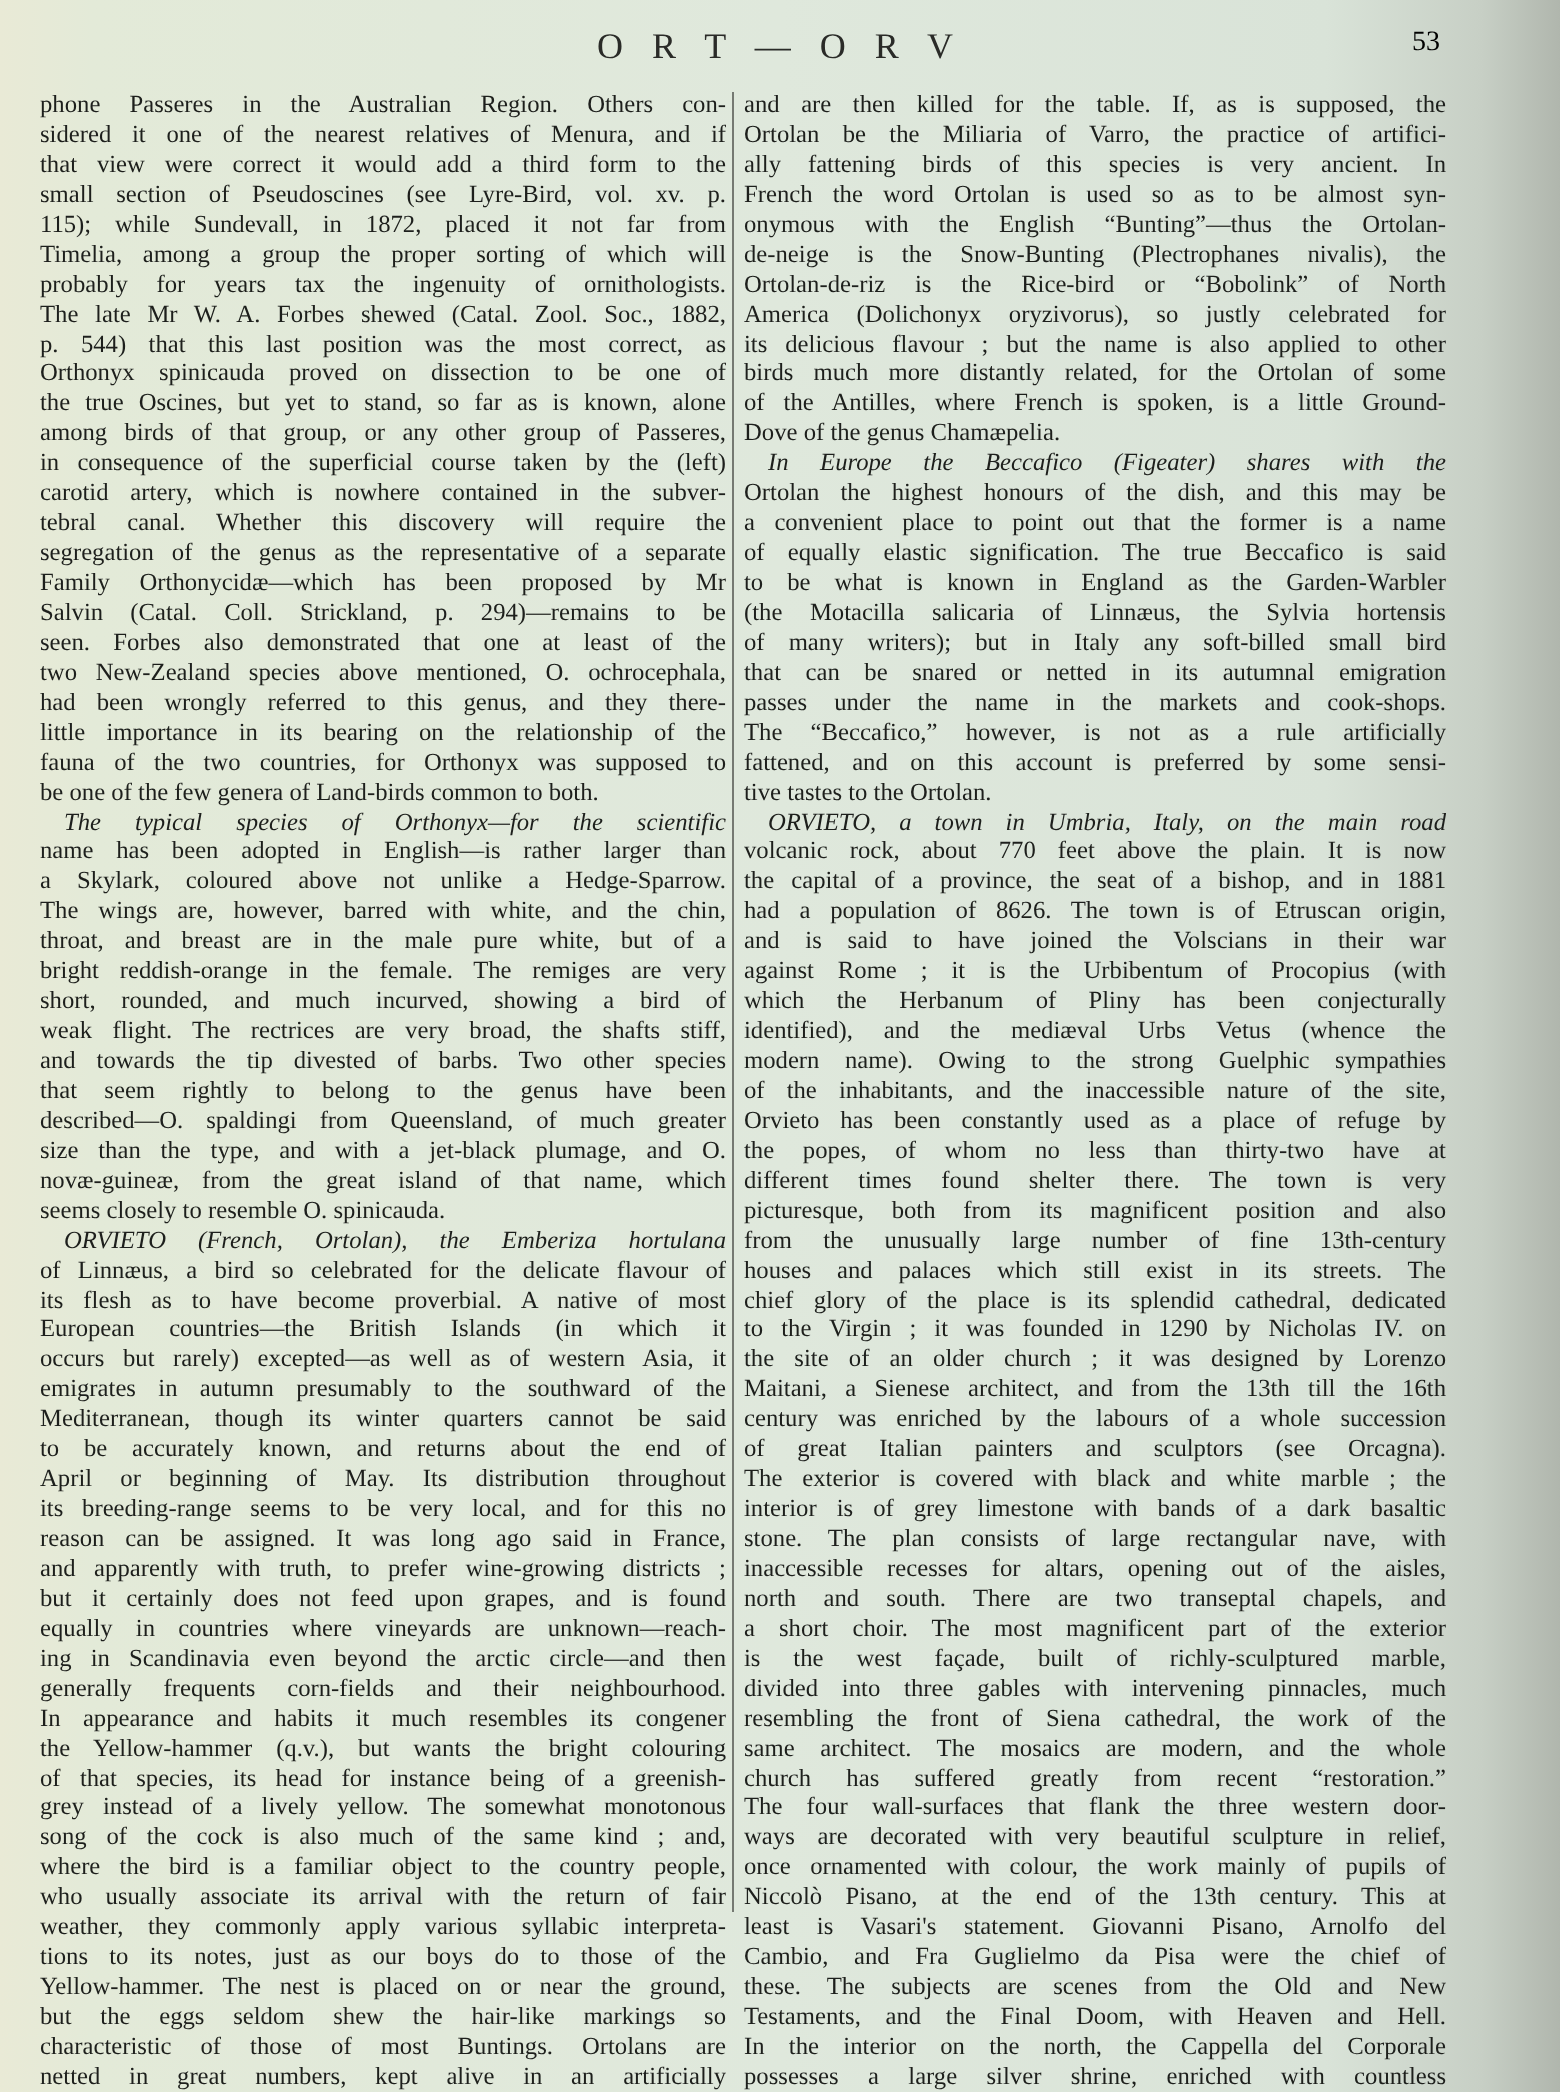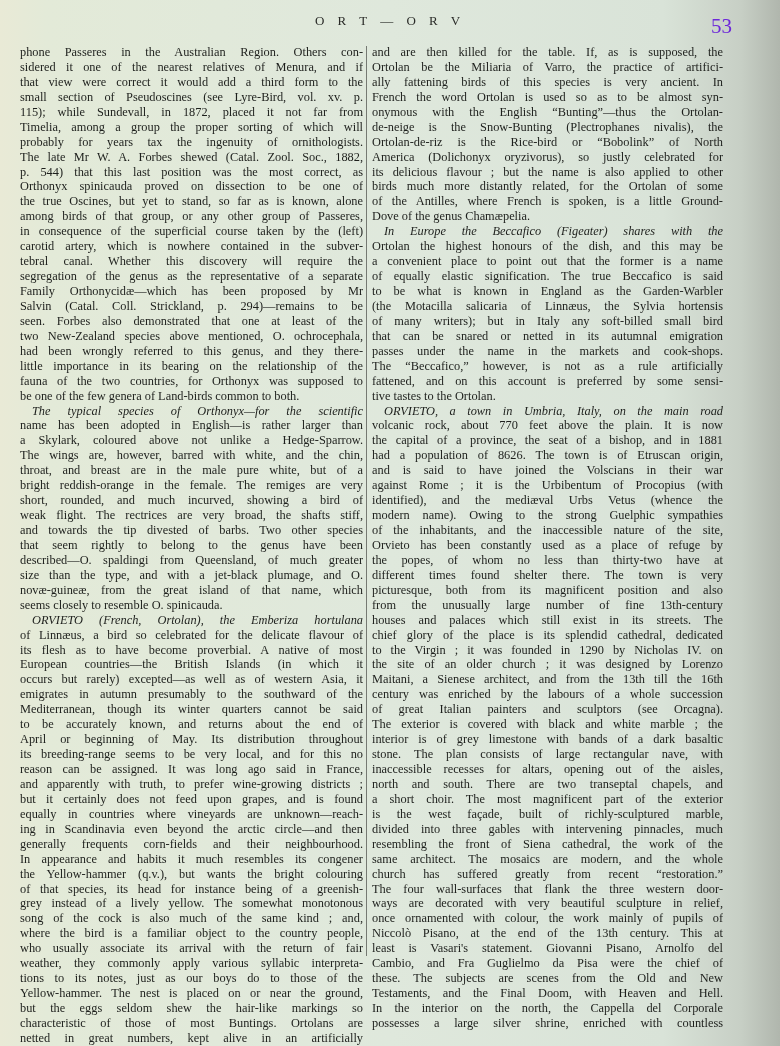--- a/index.html
+++ b/index.html
@@ -27,31 +27,31 @@
       top: 13px;
       left: 0;
       width: 780px;
       height: 22px;
     }
     .running-title {
       position: absolute;
       left: 0;
       width: 780px;
       text-align: center;
-      font-size: 13px;
+      font-size: 18px;
       letter-spacing: 5px;
       top: 0;
       color: #2a2b28;
     }
     .page-number {
       position: absolute;
-      right: 48px;
+      right: 60px;
       top: 1px;
-      font-size: 21px;
-      color: #6d28d9;
+      font-size: 14px;
+      color: #000000;
     }
     .column {
       position: absolute;
       top: 45px;
       font-size: 12.35px;
       line-height: 14.95px;
       text-align: justify;
     }
     .col-left {
       left: 20px;
@@ -197,20 +197,21 @@
     <span class="line">passes under the name in the markets and cook-shops.</span>
     <span class="line">The “Beccafico,” however, is not as a rule artificially</span>
     <span class="line">fattened, and on this account is preferred by some sensi-</span>
     <span class="line last"><span>tive tastes to the Ortolan.</span><span class="sig" style="margin-right:4px">(A. N.)</span></span>
     <span class="line indent">ORVIETO, a town in Umbria, Italy, on the main road</span>
     <span class="line">volcanic rock, about 770 feet above the plain. It is now</span>
     <span class="line">the capital of a province, the seat of a bishop, and in 1881</span>
     <span class="line">had a population of 8626. The town is of Etruscan origin,</span>
     <span class="line">and is said to have joined the Volscians in their war</span>
     <span class="line">against Rome ; it is the Urbibentum of Procopius (with</span>
+    <span class="line">which the Herbanum of Pliny has been conjecturally</span>
     <span class="line">identified), and the mediæval Urbs Vetus (whence the</span>
     <span class="line">modern name). Owing to the strong Guelphic sympathies</span>
     <span class="line">of the inhabitants, and the inaccessible nature of the site,</span>
     <span class="line">Orvieto has been constantly used as a place of refuge by</span>
     <span class="line">the popes, of whom no less than thirty-two have at</span>
     <span class="line">different times found shelter there. The town is very</span>
     <span class="line">picturesque, both from its magnificent position and also</span>
     <span class="line">from the unusually large number of fine 13th-century</span>
     <span class="line">houses and palaces which still exist in its streets. The</span>
     <span class="line">chief glory of the place is its splendid cathedral, dedicated</span>

